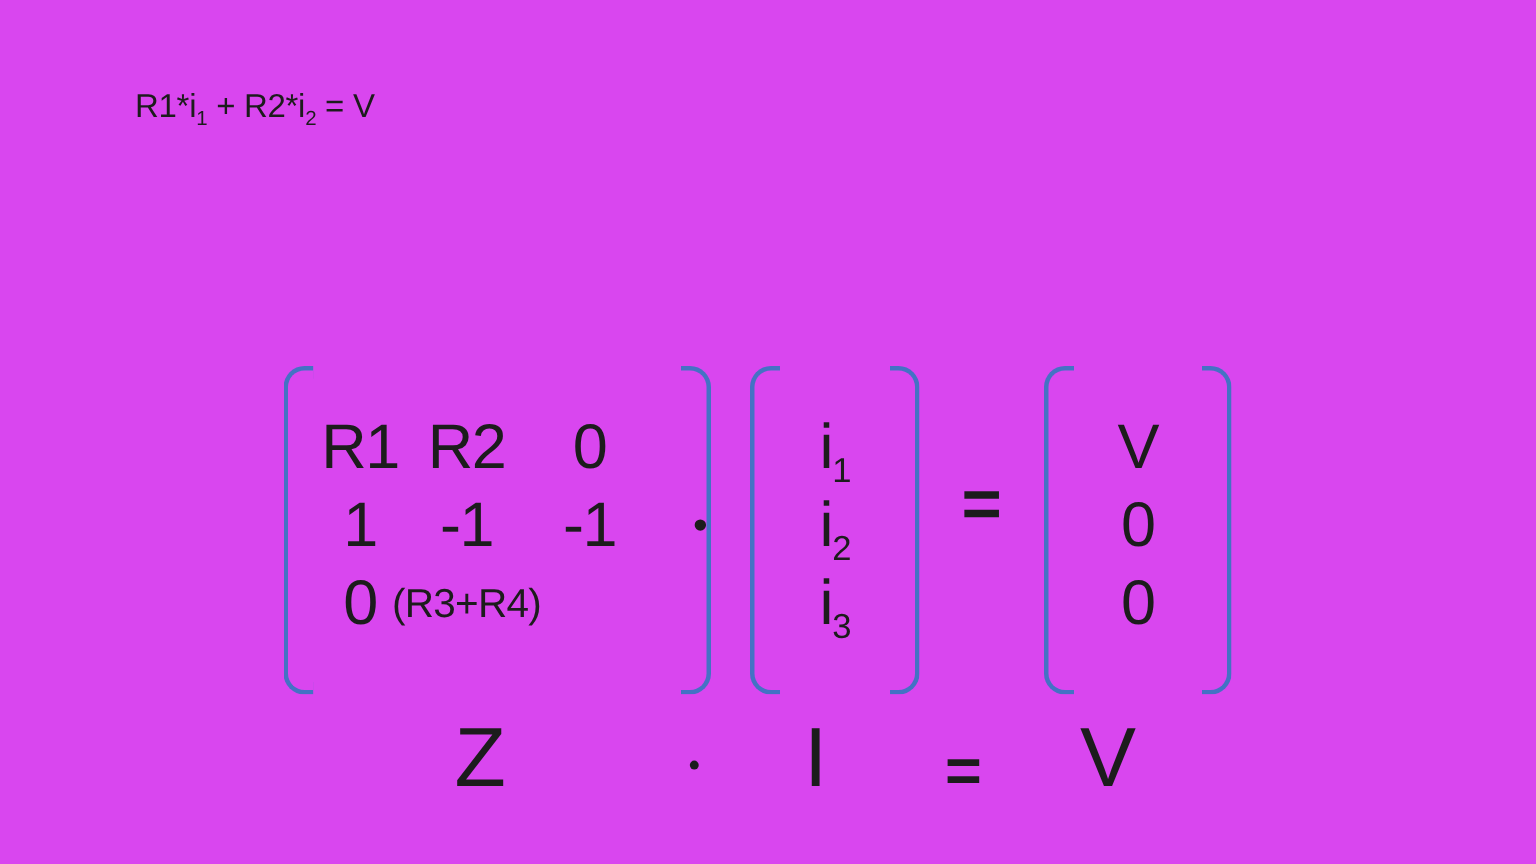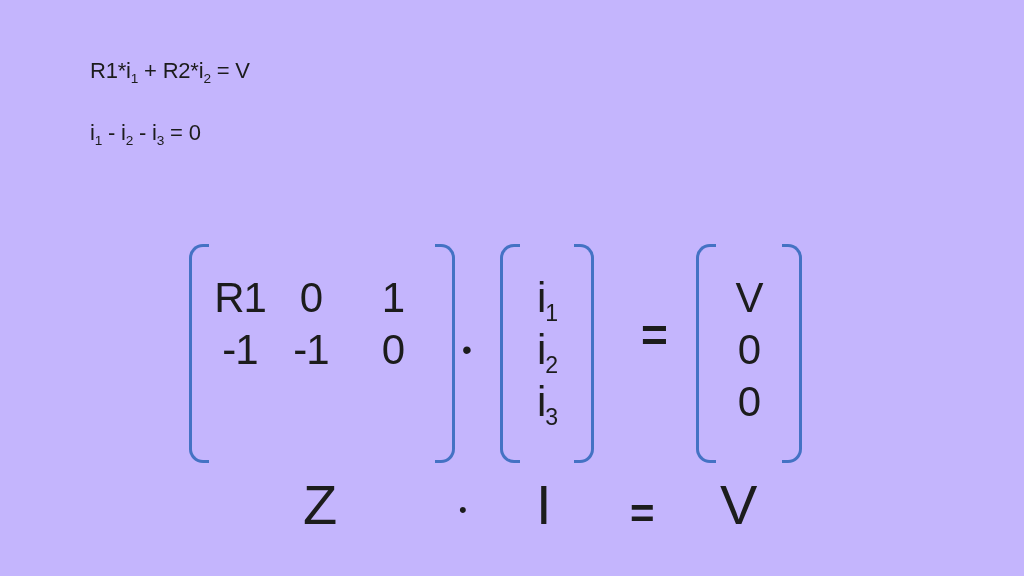--- a/index.html
+++ b/index.html
@@ -1,41 +1,41 @@
 <!DOCTYPE html>
 <html><head>
 <meta charset="utf-8">
 <style>
   html, body { margin: 0; padding: 0; background: #ffffff; }
   .slide {
     position: relative;
     width: 1024px;
     height: 576px;
-    background: #c4b5fd;
+    background: #d946ef;
     overflow: hidden;
     font-family: "Liberation Sans", sans-serif;
     color: #1c1c1c;
   }
 
   
   .eq {
     position: absolute;
     left: 90px;
     font-size: 22px;
     line-height: 1.2;
     letter-spacing: -0.2px;
     white-space: pre;
   }
   .eq sub { font-size: 0.62em; line-height: 0; }
   .eq1 { top: 58px; }
   .eq2 { top: 120px; }
   .eq3 { top: 182px; }
 
   
-  .bracketed { position: absolute; }
+  .bracketed { position: absolute; padding-left: 19px; }
   .bracket {
     position: absolute;
     top: 0; bottom: 0;
     width: 20px;
     box-sizing: border-box;
     border: 3px solid #4472C4;
   }
   .bracket.l { left: 0;  border-right: none; border-radius: 14px 0 0 14px; }
   .bracket.r { right: 0; border-left: none;  border-radius: 0 14px 14px 0; }
 
@@ -79,32 +79,33 @@
   .s-z { left: 303px; top: 477px; }
   .s-i { left: 536px; top: 477px; }
   .s-v { left: 720px; top: 477px; }
 </style>
 </head>
 <body>
 
 <div class="slide">
 
   <div class="eq eq1">R1*i<sub>1</sub> + R2*i<sub>2</sub> = V</div>
-  <div class="eq eq2">i<sub>1</sub> - i<sub>2</sub> - i<sub>3</sub> = 0</div>
 
   <div class="bracketed m-z">
     <span class="bracket l"></span>
     <span class="bracket r"></span>
     <div class="mgrid">
       <span class="cell">R1</span>
+      <span class="cell">R2</span>
       <span class="cell">0</span>
       <span class="cell">1</span>
       <span class="cell">-1</span>
       <span class="cell">-1</span>
       <span class="cell">0</span>
+      <span class="cell small">(R3+R4)</span>
     </div>
   </div>
 
   <span class="dot d1">•</span>
 
   <div class="bracketed v-i">
     <span class="bracket l"></span>
     <span class="bracket r"></span>
     <div class="vgrid">
       <span class="cell">i<sub>1</sub></span>

